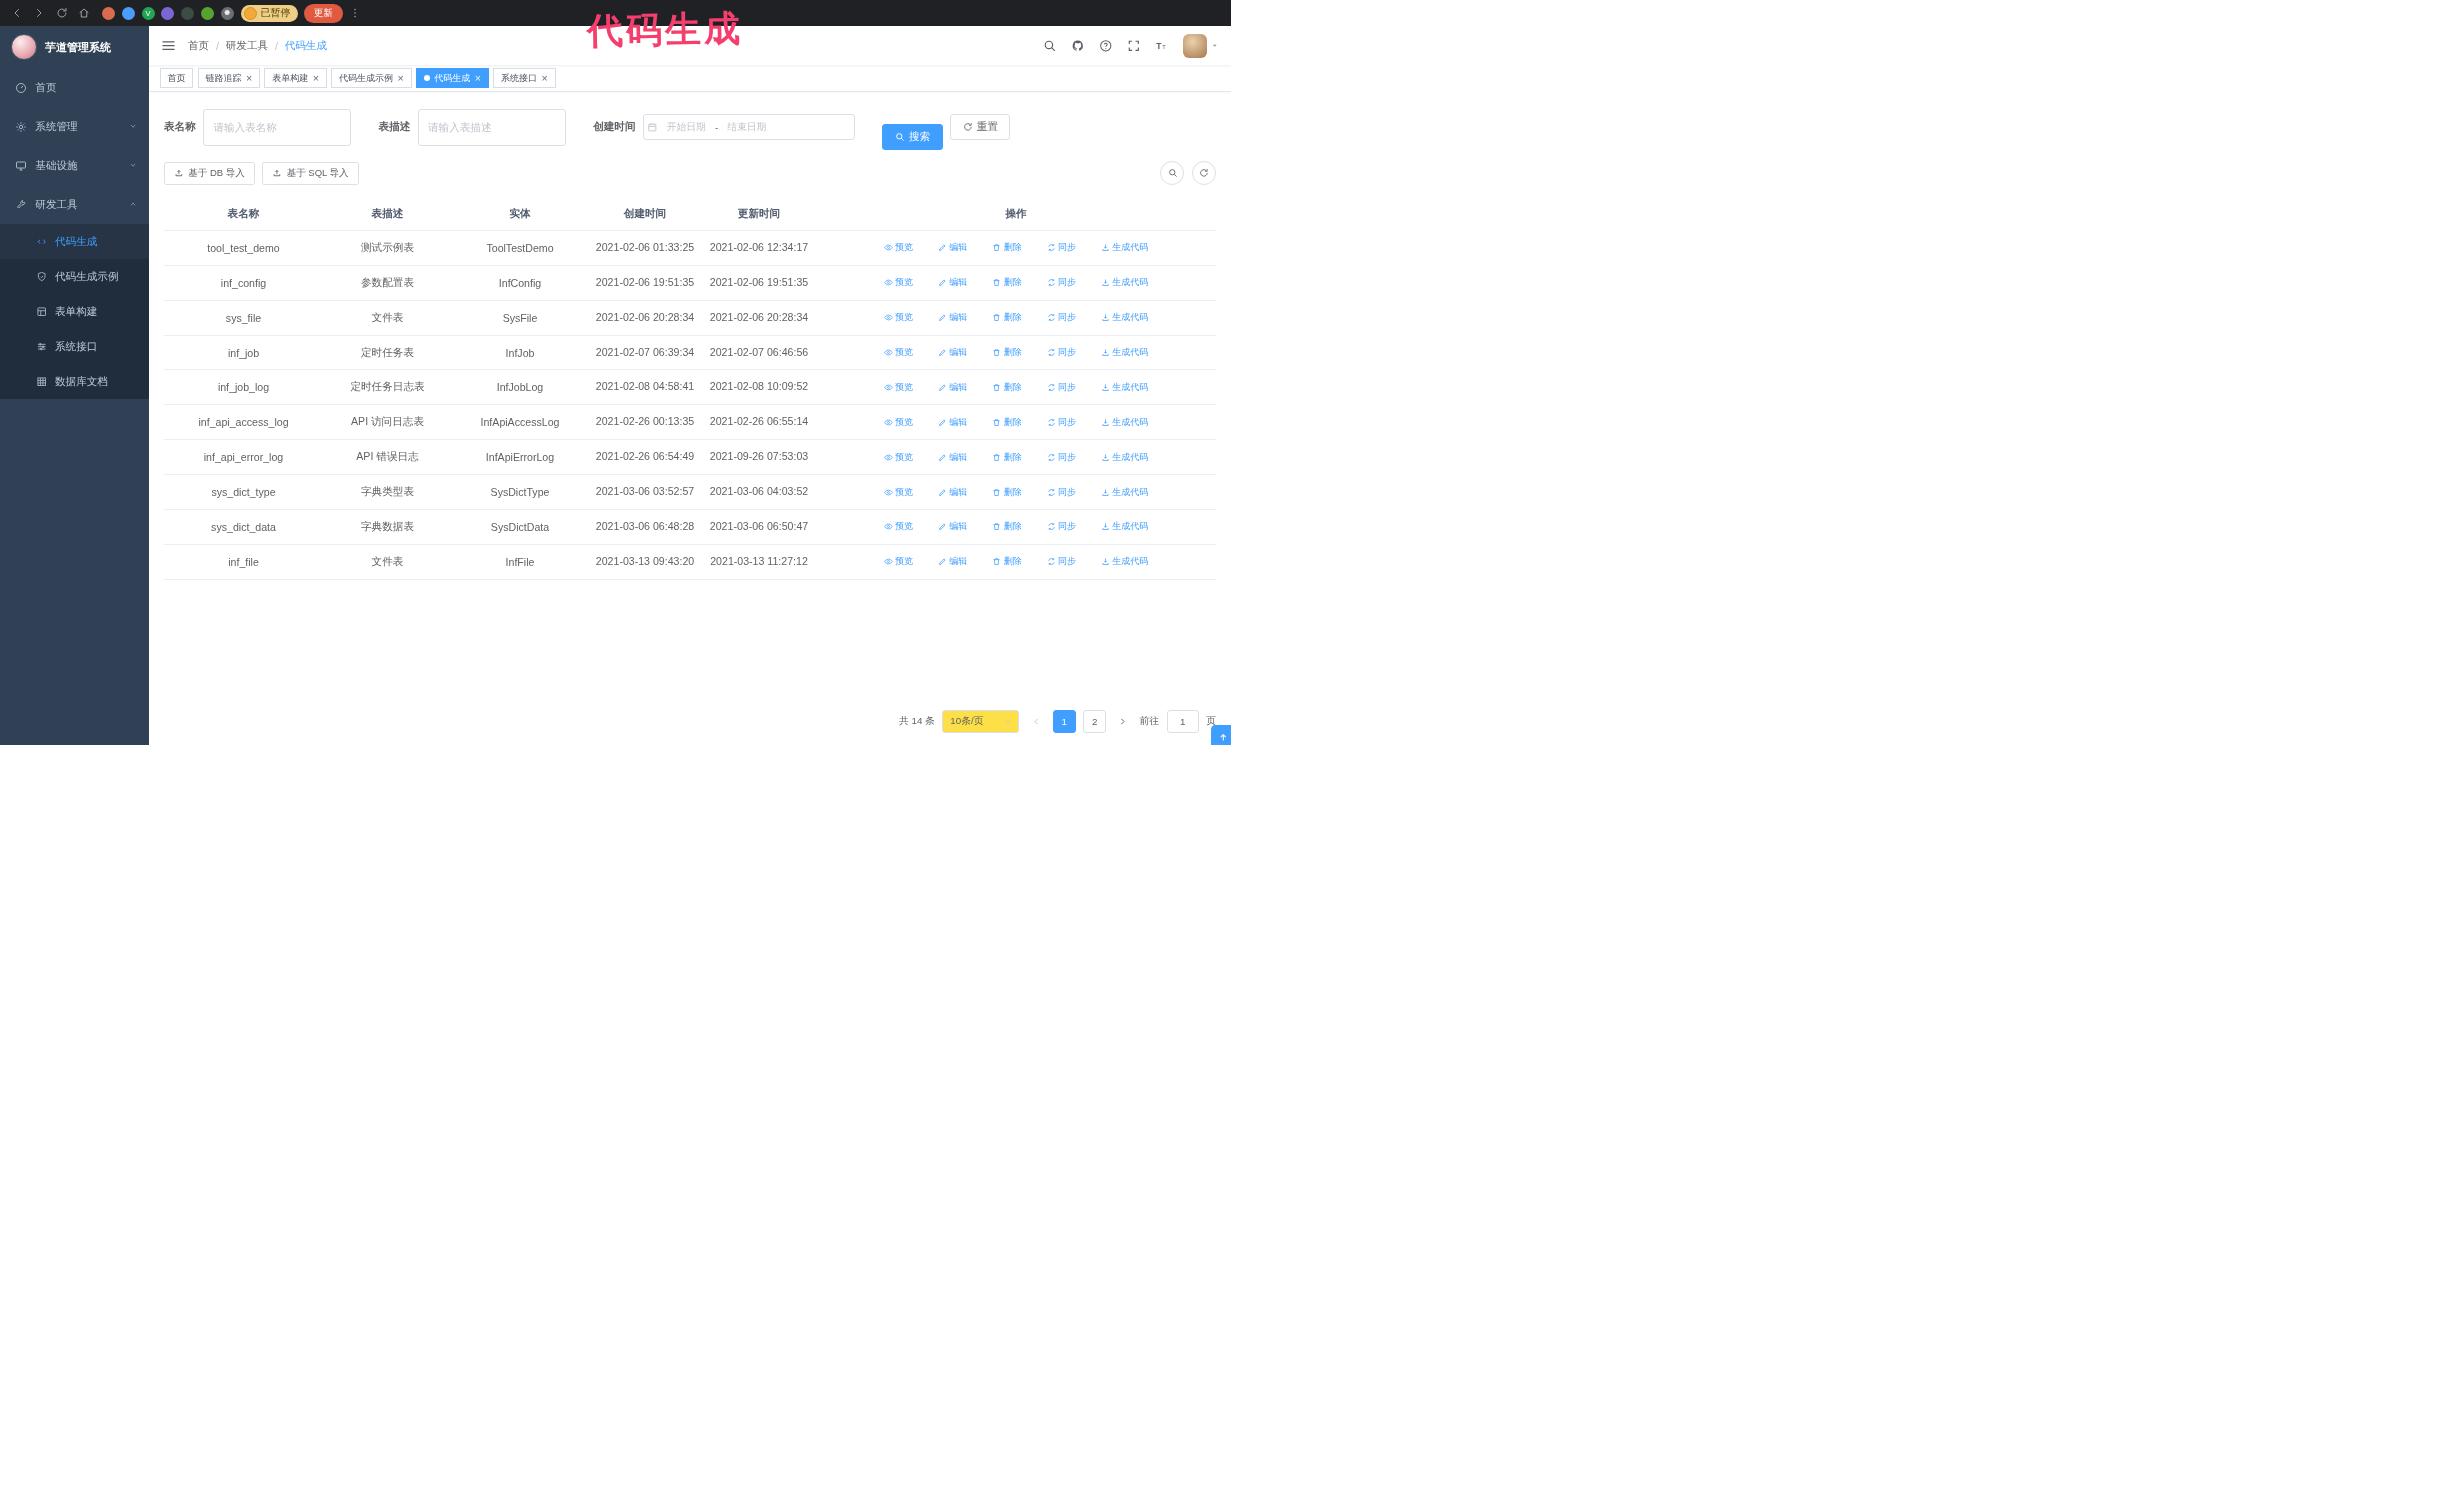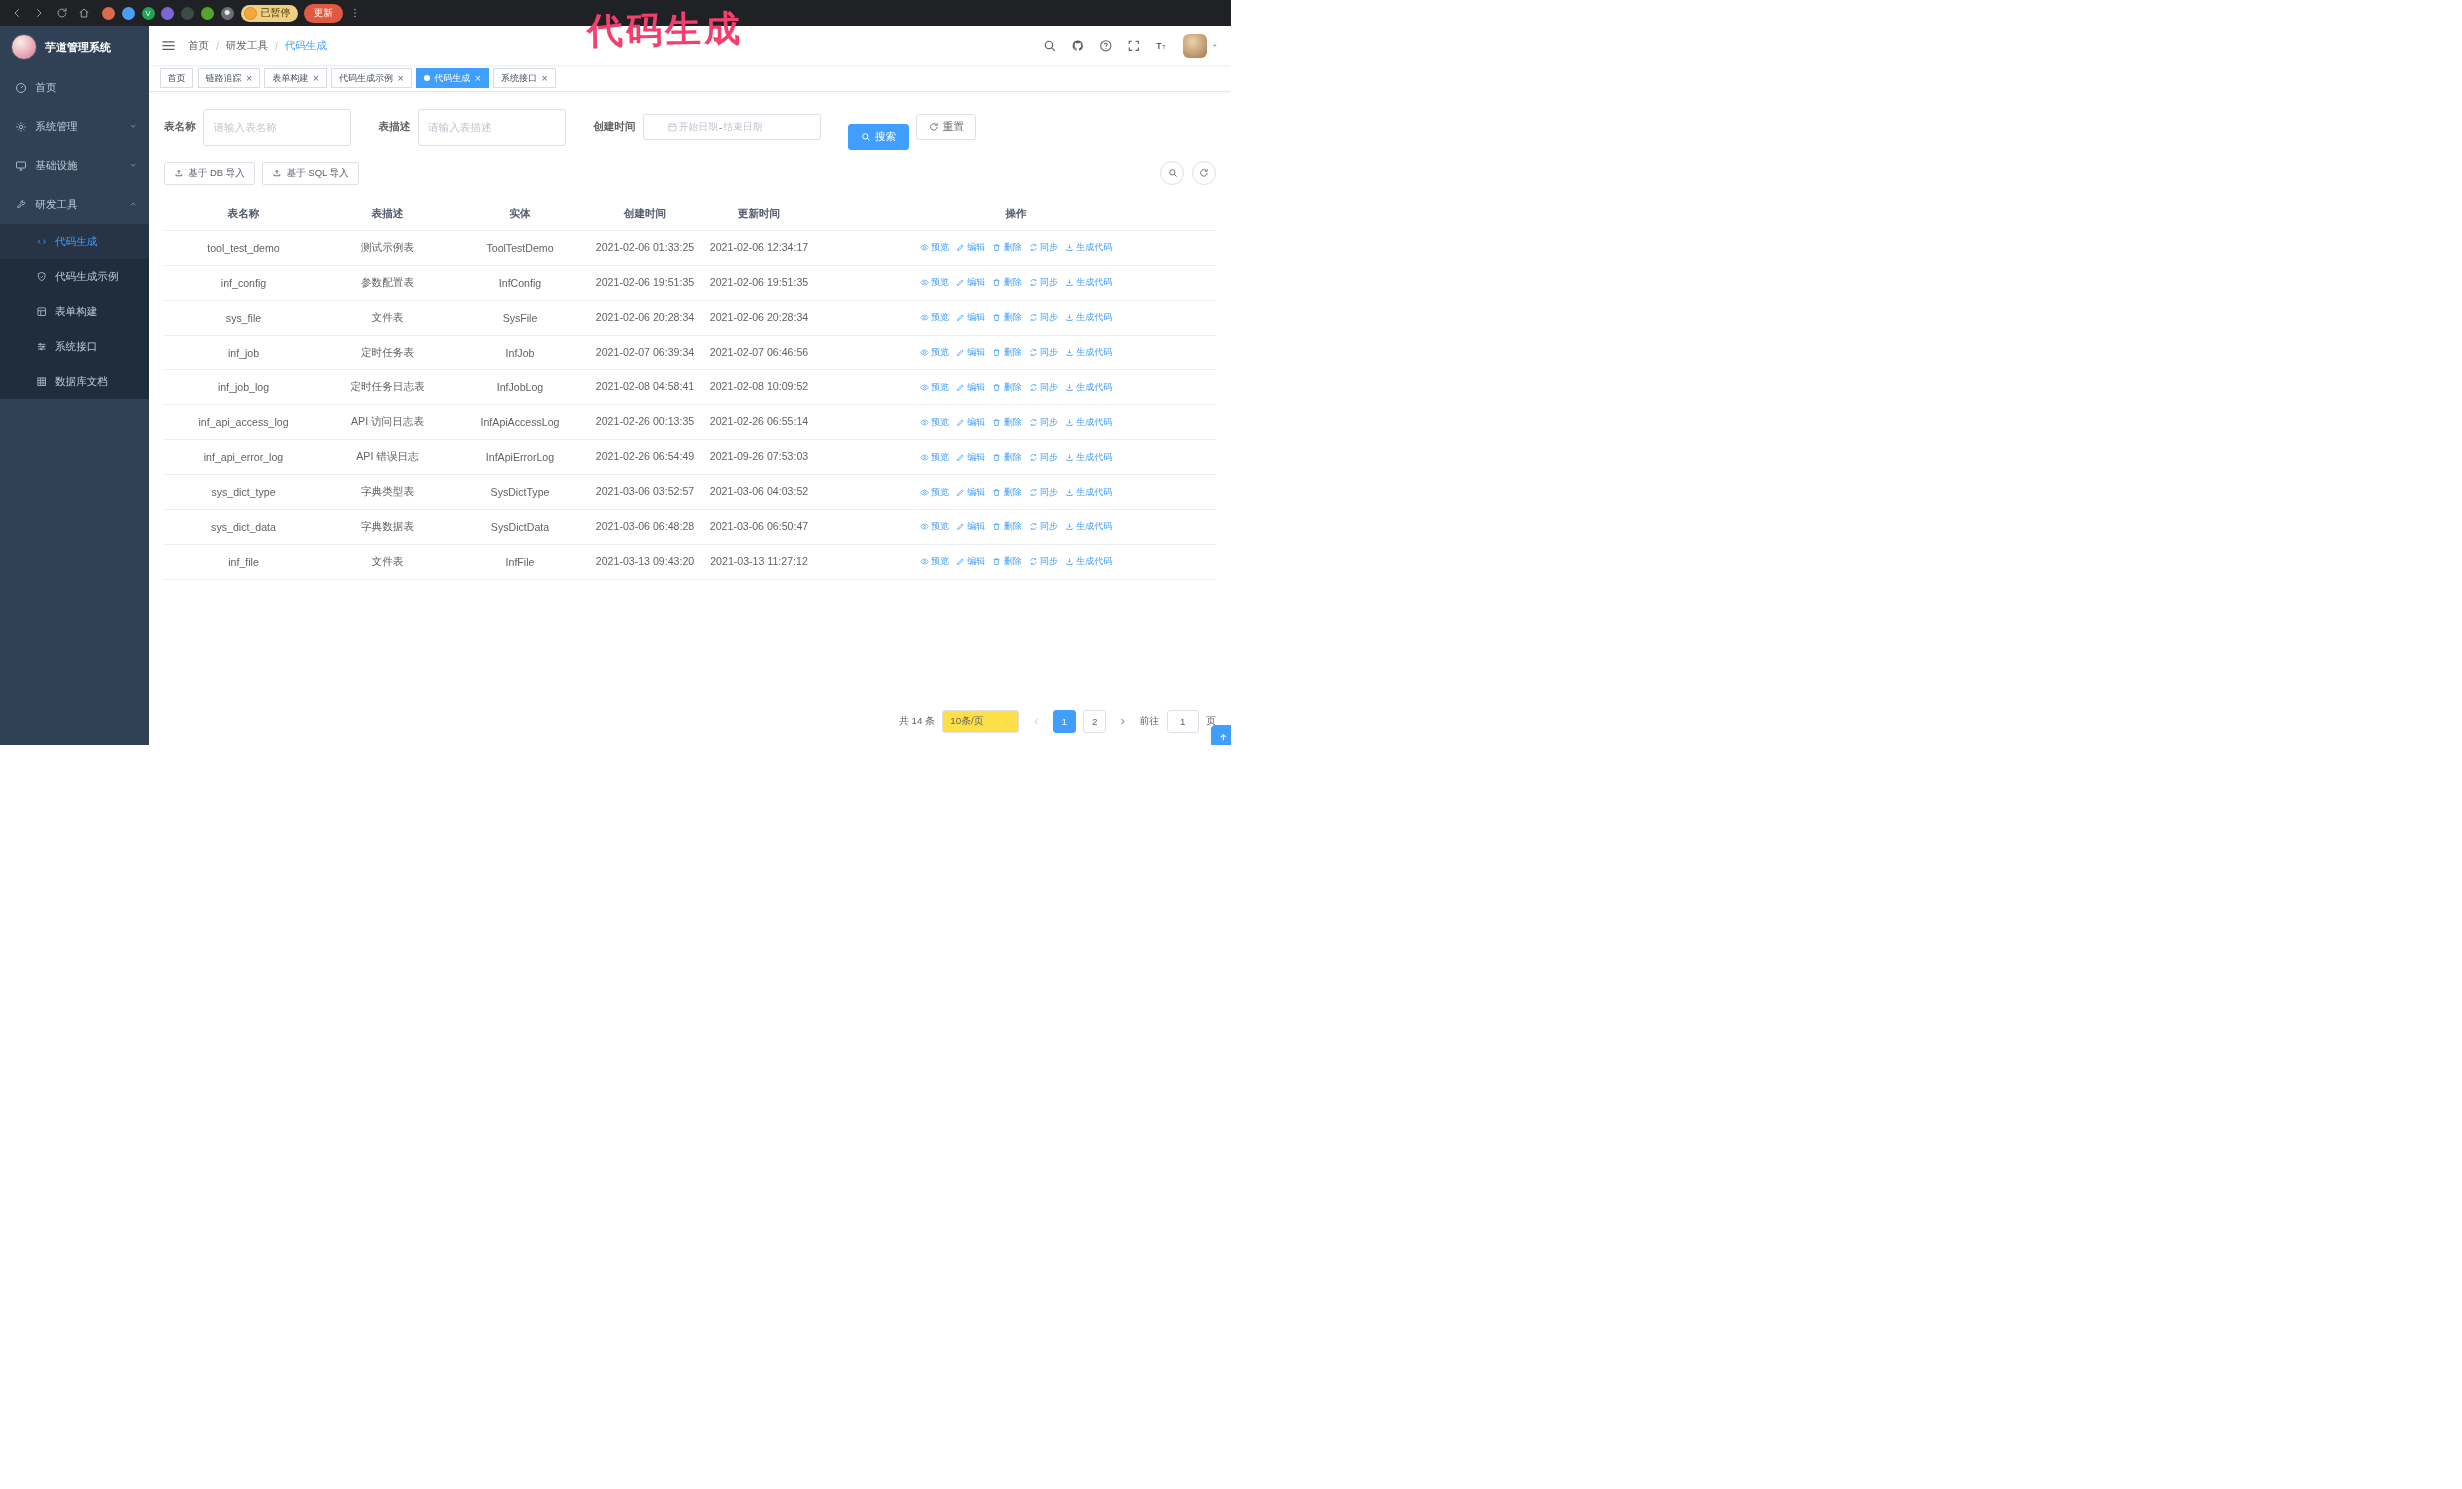--- a/index.html
+++ b/index.html
@@ -68,38 +68,38 @@
   .tag-dot { width:6px; height:6px; border-radius:50%; background:#fff; }
   .tag-close { font-size:10.6px; line-height:1; opacity:.85; }
 
   
   .content { flex:1; padding:12px 15px 7.6px; display:flex; flex-direction:column; overflow:hidden; position:relative; }
   .filter-row { display:flex; align-items:center; gap:7.6px; flex:0 0 auto; }
   .f-label { font-size:10.6px; color:#606266; font-weight:700; white-space:nowrap; }
   .f-spacer { width:12px; }
   .text-input { width:148px; height:37px; border:0.8px solid #dcdfe6; border-radius:3px; padding:0 9px; font-size:10.6px; color:#606266; outline:none; font-family:inherit; }
   .text-input::placeholder { color:#c0c4cc; }
-  .date-range { width:178px; height:26px; border:0.8px solid #dcdfe6; border-radius:3px; display:flex; align-items:center; padding:0 23px; gap:1px; color:#c0c4cc; font-size:9.8px; cursor:pointer; }
+  .date-range { width:212px; height:26px; border:0.8px solid #dcdfe6; border-radius:3px; display:flex; align-items:center; padding:0 3px; gap:9px; color:#c0c4cc; font-size:9.8px; cursor:pointer; }
   .date-range .cal { width:10.6px; height:10.6px; color:#c0c4cc; flex:0 0 auto; }
   .btn { height:26px; border-radius:3px; display:inline-flex; align-items:center; gap:4.5px; font-size:10.6px; padding:0 11.4px; cursor:pointer; border:0.8px solid #dcdfe6; background:#fff; color:#606266; white-space:nowrap; }
   .btn .bic { width:9.8px; height:9.8px; }
   .btn.primary { background:#409eff; border-color:#409eff; color:#fff;margin-top:20px; }
   .toolbar-row { display:flex; align-items:center; margin-top:11.4px; gap:7.6px; flex:0 0 auto; }
   .btn.small { height:23px; font-size:9.5px; padding:0 9px; border-radius:2.3px; }
   .round-btns { margin-left:auto; display:flex; gap:7.6px; }
   .round-btn { width:24px; height:24px; border-radius:50%; border:0.8px solid #dcdfe6; display:flex; align-items:center; justify-content:center; color:#606266; background:#fff; cursor:pointer; }
   .round-btn svg { width:9.8px; height:9.8px; }
 
   
   .table-wrap { margin-top:12px; flex:1 1 auto; overflow:hidden; }
   table { width:100%; border-collapse:collapse; table-layout:fixed; }
   th { height:33px; font-size:10.6px; color:#515a6e; font-weight:700; border-bottom:0.8px solid #ebeef5; text-align:center; }
   td { padding:9px 6px; font-size:10.6px; color:#606266; text-align:center; border-bottom:0.8px solid #ebeef5; }
   td.time { word-break:break-all; line-height:1.5; }
-  .actions { display:flex; justify-content:center; align-items:center; gap:7px; }
+  .actions { display:flex; justify-content:center; align-items:center; gap:25px; }
   .act { color:#409eff; font-size:9px; display:inline-flex; align-items:center; gap:2.3px; cursor:pointer; white-space:nowrap; }
   .act svg { width:9px; height:9px; }
 
   
   .pagination { margin-top:7.6px; display:flex; justify-content:flex-end; align-items:center; gap:7.6px; font-size:9.8px; color:#606266; flex:0 0 auto; padding-bottom:4.5px; }
   .pg-total { color:#606266; }
   .page-size { width:77px; height:23px; border:0.8px solid #dcdfe6; border-radius:3px; display:flex; align-items:center; justify-content:space-between; padding:0 6.8px; color:#606266; cursor:pointer; background:#fde047; }
   .page-size .caret-down { width:7.6px; height:7.6px; color:#c0c4cc; }
   .pg-arrow { width:18px; height:23px; display:flex; align-items:center; justify-content:center; cursor:pointer; color:#606266; }
   .pg-arrow.disabled { color:#c0c4cc; cursor:default; }

